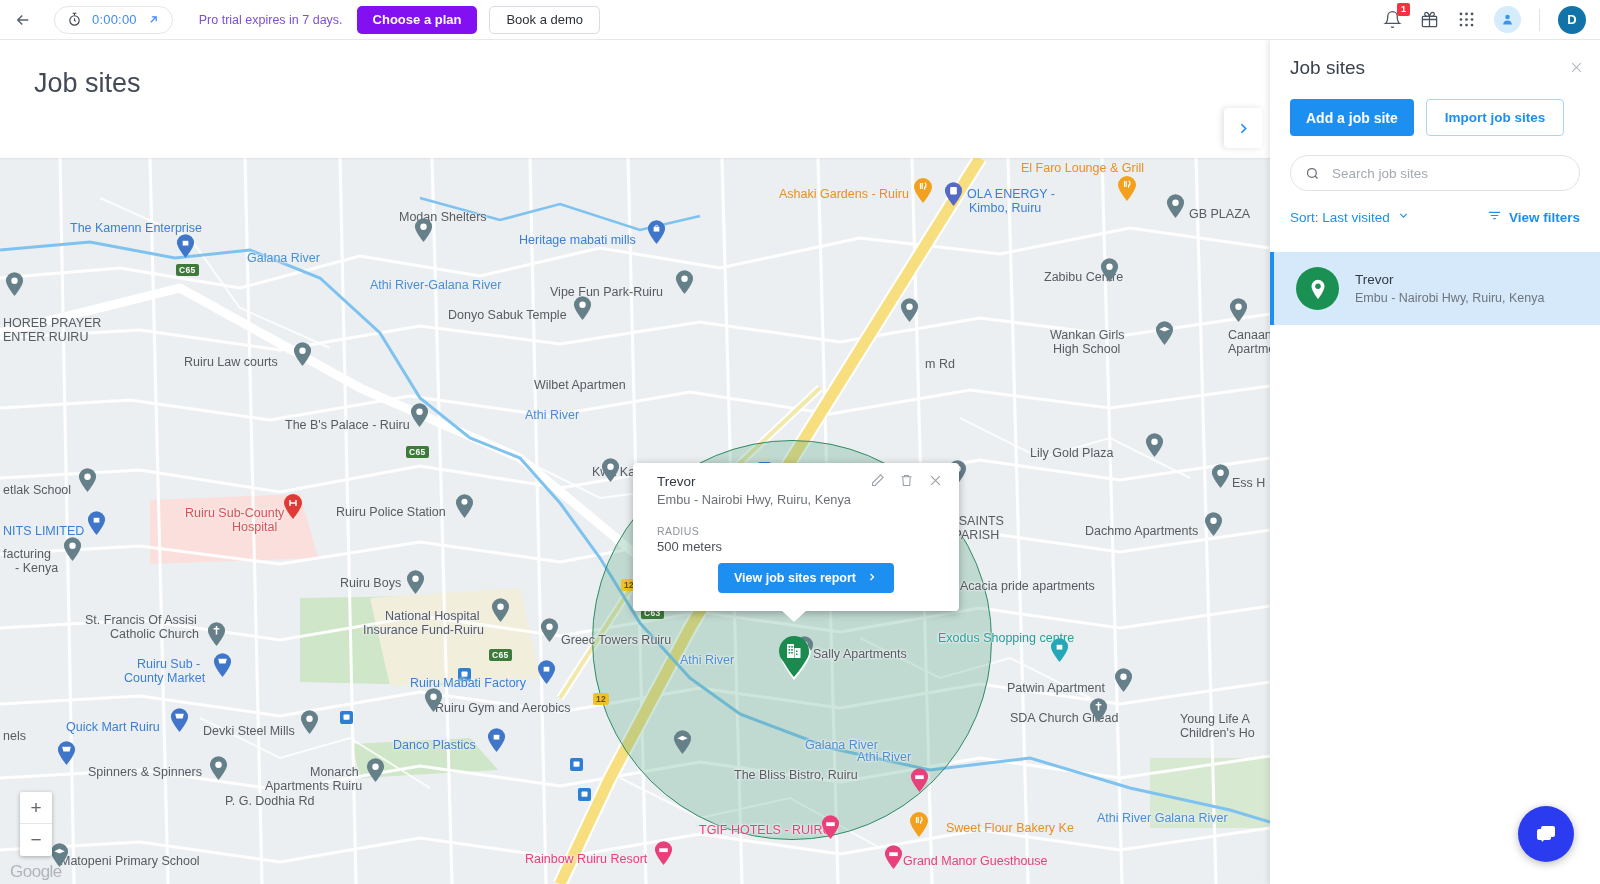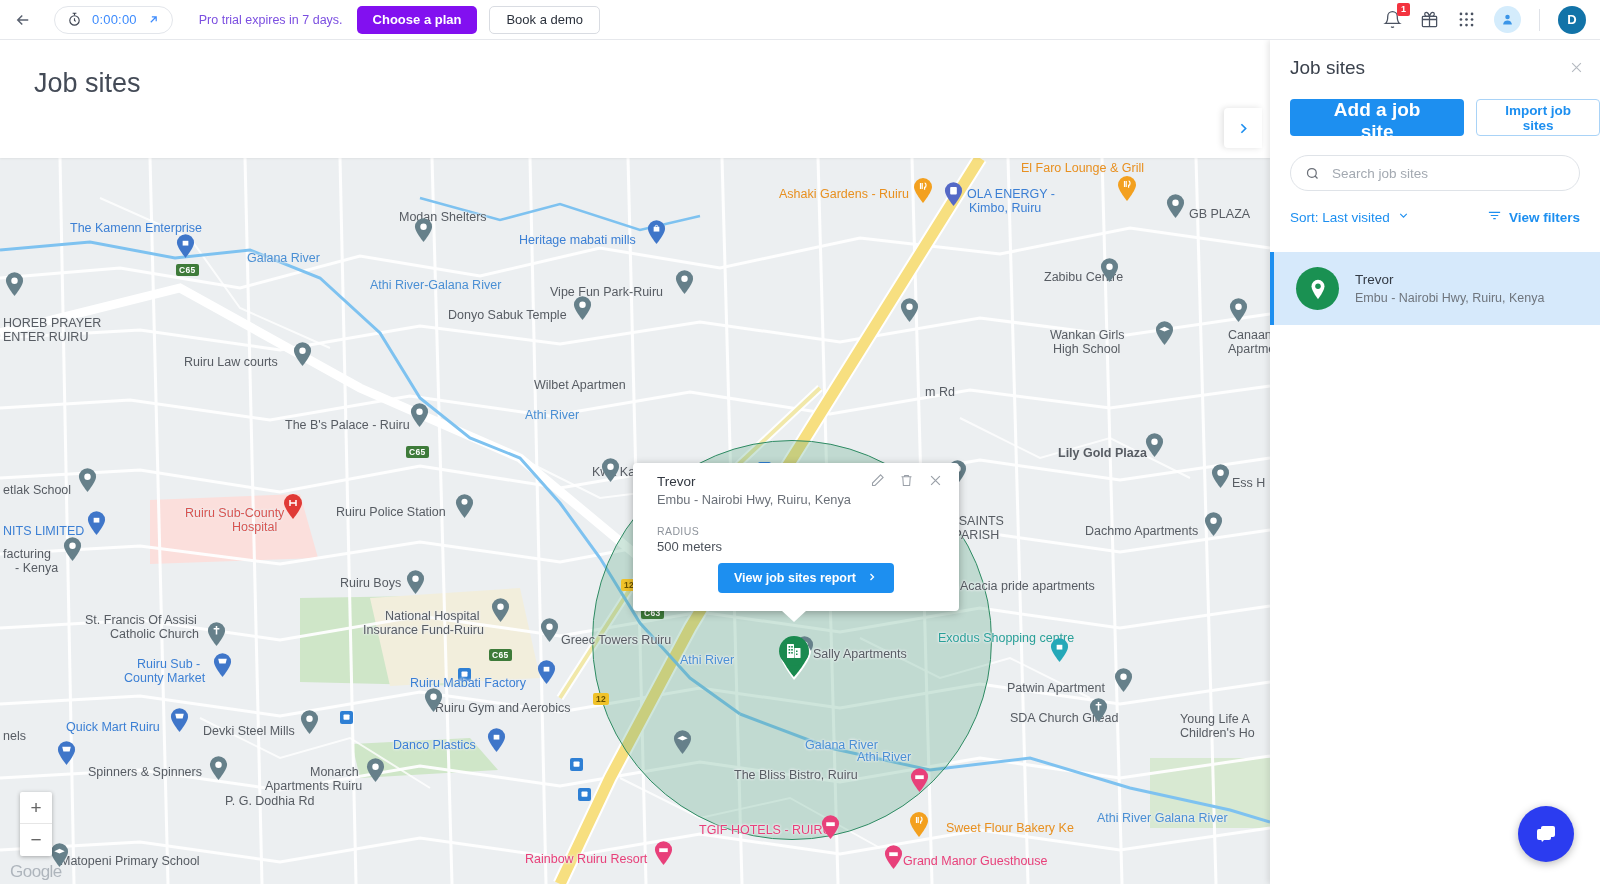--- a/index.html
+++ b/index.html
@@ -239,21 +239,21 @@
     position: absolute; left: 20px; top: 17px;
     font-size: 19px; color: #3b424d;
   }
   .panel-close {
     position: absolute; right: 16px; top: 20px;
     color: #b5bac1; cursor: pointer; display:flex;
   }
   .panel-btns { position: absolute; left: 20px; top: 59px; display: flex; gap: 12px; }
   .btn-add {
     background: #1d8ff0; color:#fff; border:none; border-radius:4px;
-    height: 37px; padding: 0 34px; font-size: 19px; font-weight: bold;
+    height: 37px; padding: 0 16px; font-size: 14px; font-weight: bold;
     cursor: pointer; font-family:"Liberation Sans", sans-serif;
   }
   .btn-import {
     background: #fff; color:#1d8ff0; border:1px solid #a9d3f7; border-radius:4px;
     height: 37px; padding: 0 18px; font-size: 13.5px; font-weight: bold;
     cursor: pointer; font-family:"Liberation Sans", sans-serif;
   }
   .panel-search {
     position: absolute; left: 20px; top: 115px;
     width: 290px; height: 36px;
@@ -714,24 +714,24 @@
       <div class="mlabel dark" style="left: 1044px; top: 112px;">Zabibu Centre</div>
       <div class="mlabel river" style="left: 370px; top: 120px;">Athi River-Galana River</div>
       <div class="mlabel dark" style="left: 3px; top: 158px;">HOREB PRAYER</div>
       <div class="mlabel dark" style="left: 3px; top: 172px;">ENTER RUIRU</div>
       <div class="mlabel dark" style="left: 1050px; top: 170px;">Wankan Girls</div>
       <div class="mlabel dark" style="left: 1053px; top: 184px;">High School</div>
       <div class="mlabel dark" style="left: 1228px; top: 170px;">Canaan</div>
       <div class="mlabel dark" style="left: 1228px; top: 184px;">Apartme</div>
       <div class="mlabel dark" style="left: 184px; top: 197px;">Ruiru Law courts</div>
       <div class="mlabel dark" style="left: 534px; top: 220px;">Wilbet Apartmen</div>
-      <div class="mlabel dark" style="left: 925px; top: 227px;">m Rd</div>
+      <div class="mlabel dark" style="left: 925px; top: 199px;">m Rd</div>
       <div class="mlabel dark" style="left: 285px; top: 260px;">The B's Palace - Ruiru</div>
       <div class="mlabel river" style="left: 525px; top: 250px;">Athi River</div>
-      <div class="mlabel dark" style="left: 1058px; top: 288px; font-weight: bold;">Lily Gold Plaza</div>
+      <div class="mlabel dark" style="left: 1030px; top: 288px;">Lily Gold Plaza</div>
       <div class="mlabel dark" style="left: 1232px; top: 318px;">Ess H</div>
       <div class="mlabel dark" style="left: 3px; top: 325px;">etlak School</div>
       <div class="mlabel dark" style="left: 592px; top: 307px;">Kwa Kairu Stage</div>
       <div class="mlabel dark" style="left: 851px; top: 317px;">THE FOREST</div>
       <div class="mlabel red" style="left: 185px; top: 348px;">Ruiru Sub-County</div>
       <div class="mlabel red" style="left: 232px; top: 362px;">Hospital</div>
       <div class="mlabel dark" style="left: 336px; top: 347px;">Ruiru Police Station</div>
       <div class="mlabel dark" style="left: 820px; top: 335px;">Kenyatta</div>
       <div class="mlabel dark" style="left: 818px; top: 350px;">university,</div>
       <div class="mlabel dark" style="left: 807px; top: 364px;">Ruiru Campus</div>

